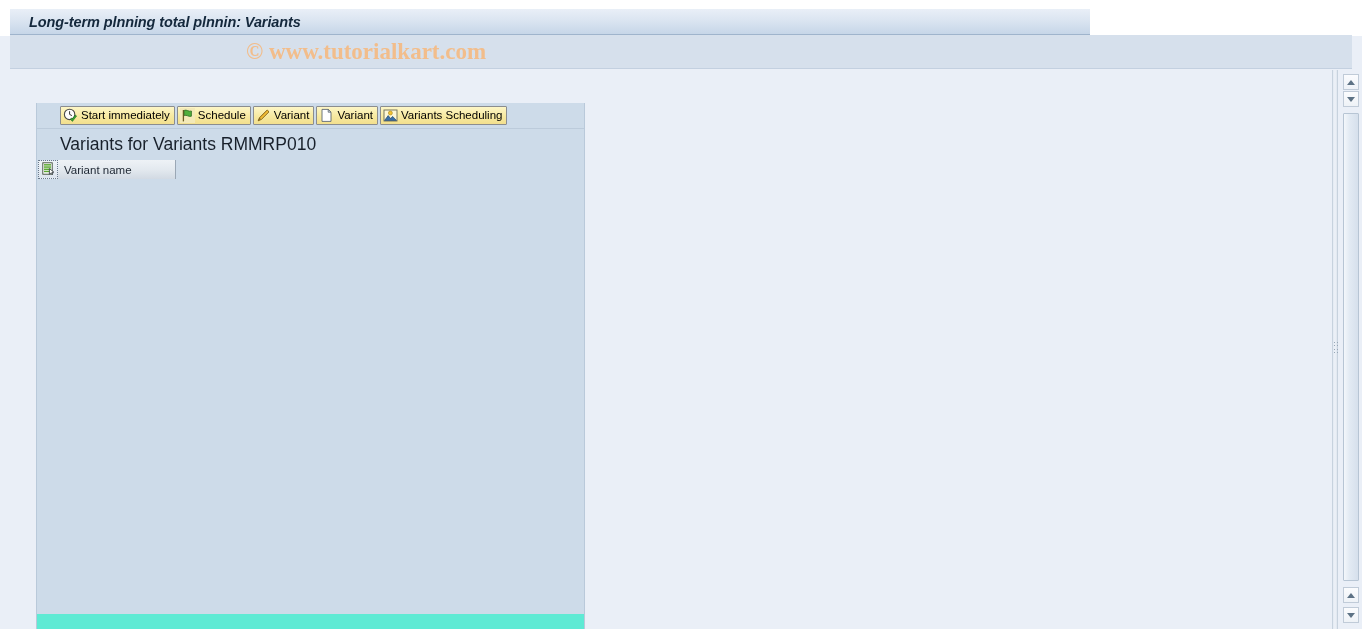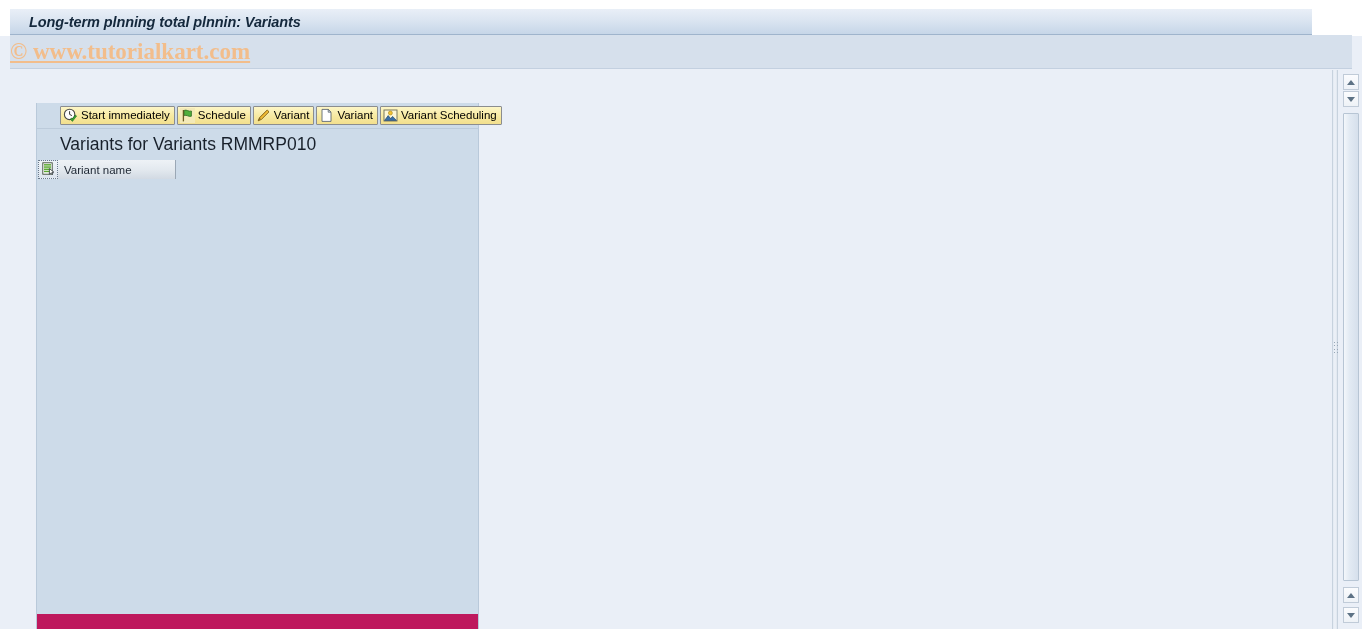--- a/index.html
+++ b/index.html
@@ -29,21 +29,21 @@
     width: 1362px;
     height: 36px;
     background: #ffffff;
     padding-top: 8px;
     box-sizing: border-box;
   }
   .titlebar {
     position: absolute;
     left: 10px;
     top: 8px;
-    width: 1302px;
+    width: 1080px;
     height: 27px;
     background: linear-gradient(to bottom, #e9eff7 0%, #dbe5f1 45%, #c6d6e8 100%);
     border-top: 1px solid #ffffff;
     border-bottom: 1px solid #9fb4cc;
     box-sizing: border-box;
     display: flex;
     align-items: center;
   }
   .title-text {
     font-size: 14.5px;
@@ -63,47 +63,47 @@
     width: 1342px;
     height: 34px;
     background: #d6e0ec;
     border-bottom: 1px solid #c3d0e0;
     display: flex;
     align-items: center;
     justify-content: flex-start;
     box-sizing: border-box;
   }
   .watermark {
+    margin-left: 236px;
     font-family: "Liberation Serif", serif;
     font-size: 23px;
     font-weight: bold;
     color: #f2bd8b;
     white-space: nowrap;
     user-select: none;
-    text-decoration: underline;
   }
 
   
   .content-area {
     position: absolute;
     left: 0;
     top: 70px;
     width: 1362px;
     height: 559px;
     background: #eaeff7;
   }
 
   
   .variants-panel {
     position: absolute;
     left: 36px;
     top: 33px;
-    width: 443px;
+    width: 549px;
     height: 526px;
-    background: #be185d;
+    background: #5eead4;
     border-left: 1px solid #b9c9da;
     border-right: 1px solid #b9c9da;
     box-sizing: border-box;
   }
 
   
   .toolbar {
     height: 26px;
     background: #cddbe9;
     display: flex;
@@ -363,21 +363,21 @@
         </div>
 
         <div class="btn">
           <span class="ico">
             <svg width="15" height="15" viewBox="0 0 15 15">
               <rect x="1.0" y="2.0" width="13" height="11" fill="#fdf7d6" stroke="#6b6b55" stroke-width="0.9"></rect>
               <circle cx="7.4" cy="5.0" r="2.0" fill="#f2c232" stroke="#a8841a" stroke-width="0.6"></circle>
               <path d="M1.6 12.4 L5.2 7.6 L7.6 10.6 L9.6 8.4 L13.4 12.4 Z" fill="#3a6fa8" stroke="#22466b" stroke-width="0.7"></path>
             </svg>
           </span>
-          <span class="lbl">Variant Scheduling</span>
+          <span class="lbl">Variants Scheduling</span>
         </div>
 
       </div>
 
       <div class="panel-headline">
         <div class="h">Variants for Variants RMMRP010</div>
       </div>
 
       <div class="col-header-row">
         <div class="select-all-cell">

